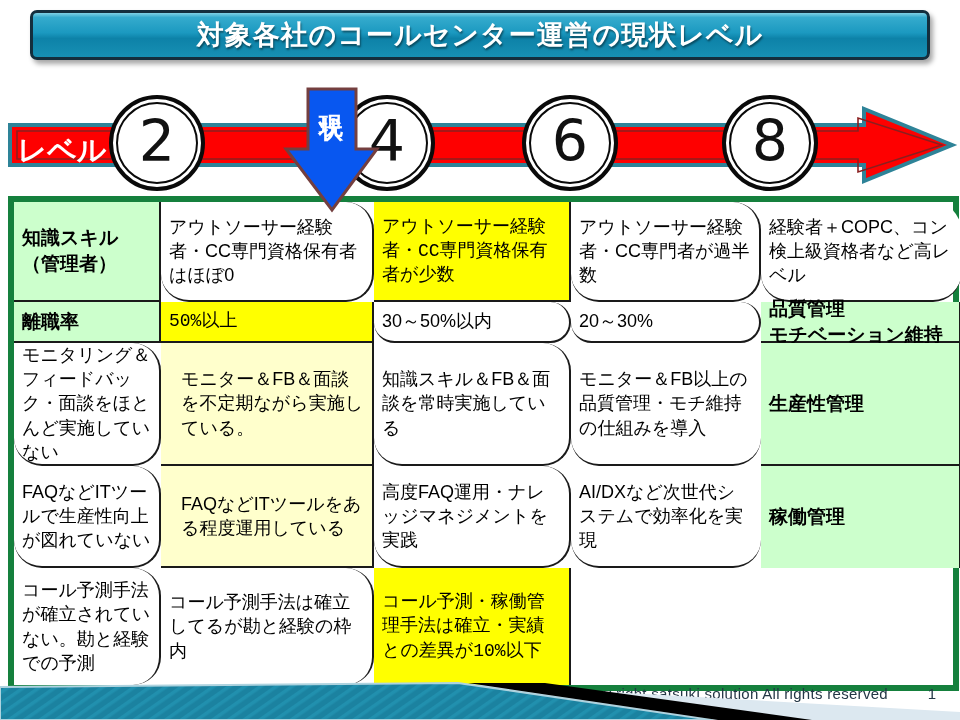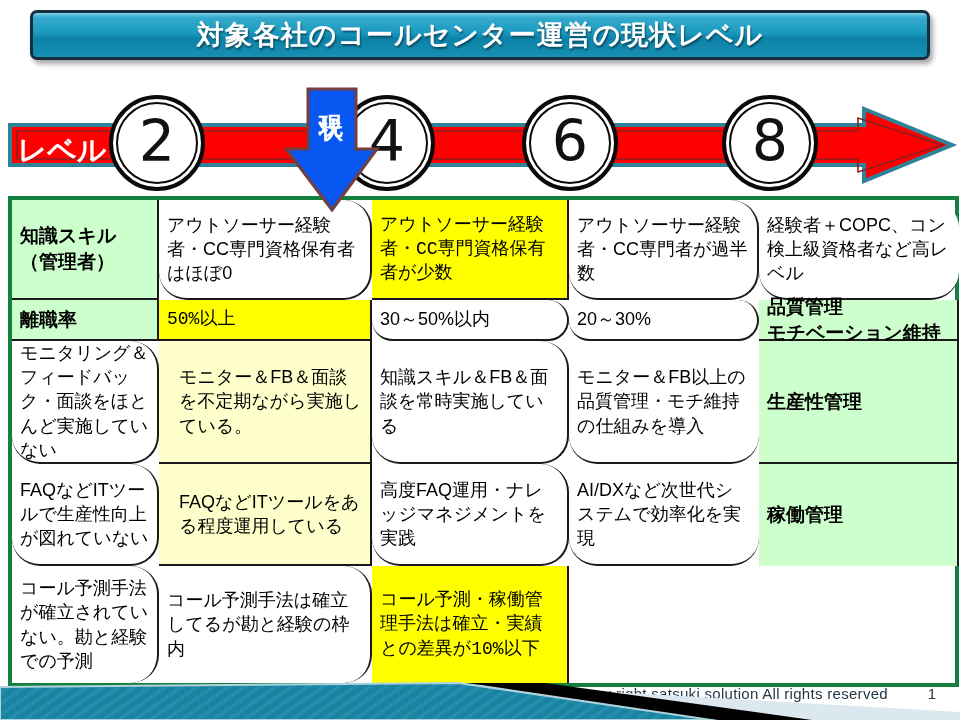--- a/index.html
+++ b/index.html
@@ -39,21 +39,21 @@
   
   .cur-arrow{position:absolute;left:283px;top:87px;z-index:6;}
   .cur-label{
     position:absolute;left:317px;top:95px;z-index:7;color:#fff;font-weight:bold;
     font-size:24px;line-height:28px;writing-mode:vertical-rl;text-orientation:upright;
     letter-spacing:2px;
   }
   
   .grid{
     position:absolute;left:8px;top:196px;width:951px;box-sizing:border-box;
-    border:4px solid #15803d;background:#fff;
+    border:6px solid #15803d;background:#fff;
     display:grid;
     grid-template-columns:147px 213px 197px 190px 200px;
     grid-template-rows:100px 41px 123px 102px 117px;
   }
   .cell{
     box-sizing:border-box;border-right:2px solid #1a1a1a;border-bottom:2px solid #1a1a1a;
     padding:4px 8px;display:flex;align-items:center;
     font-size:18px;line-height:1.35;color:#000;font-weight:500;
     background:var(--hl-none,#ffffff);
   }

